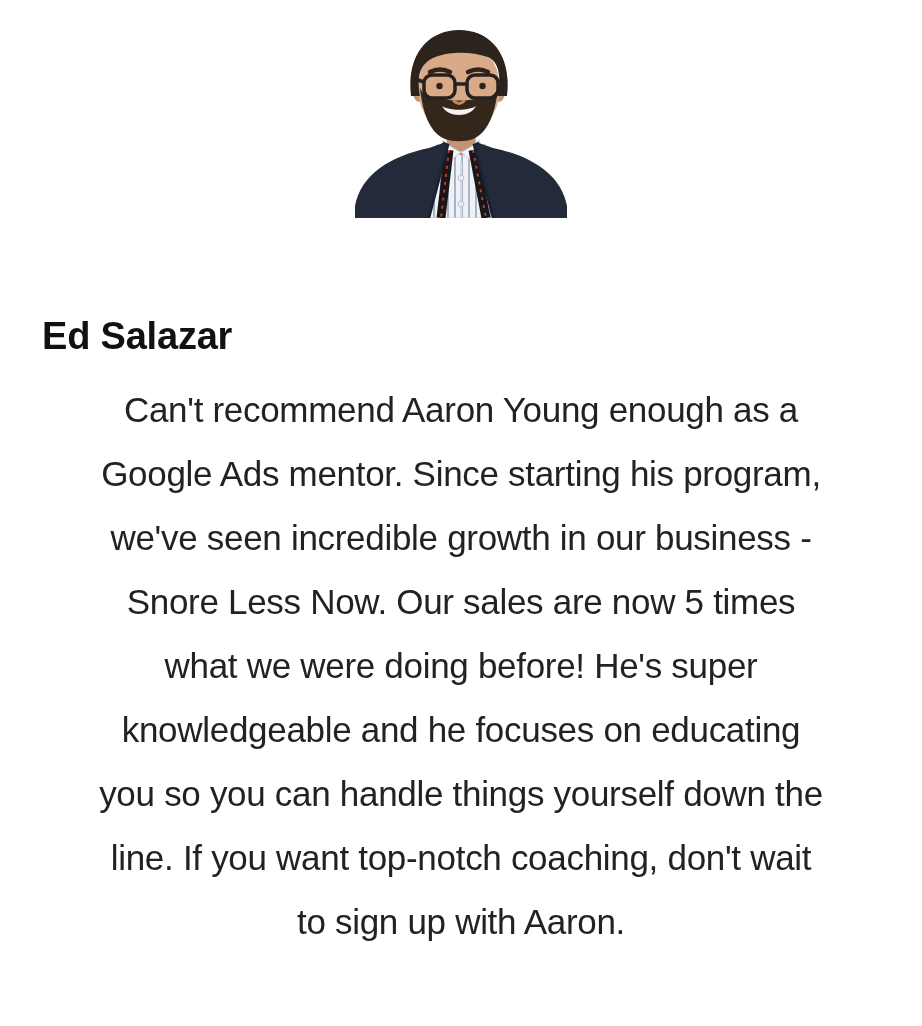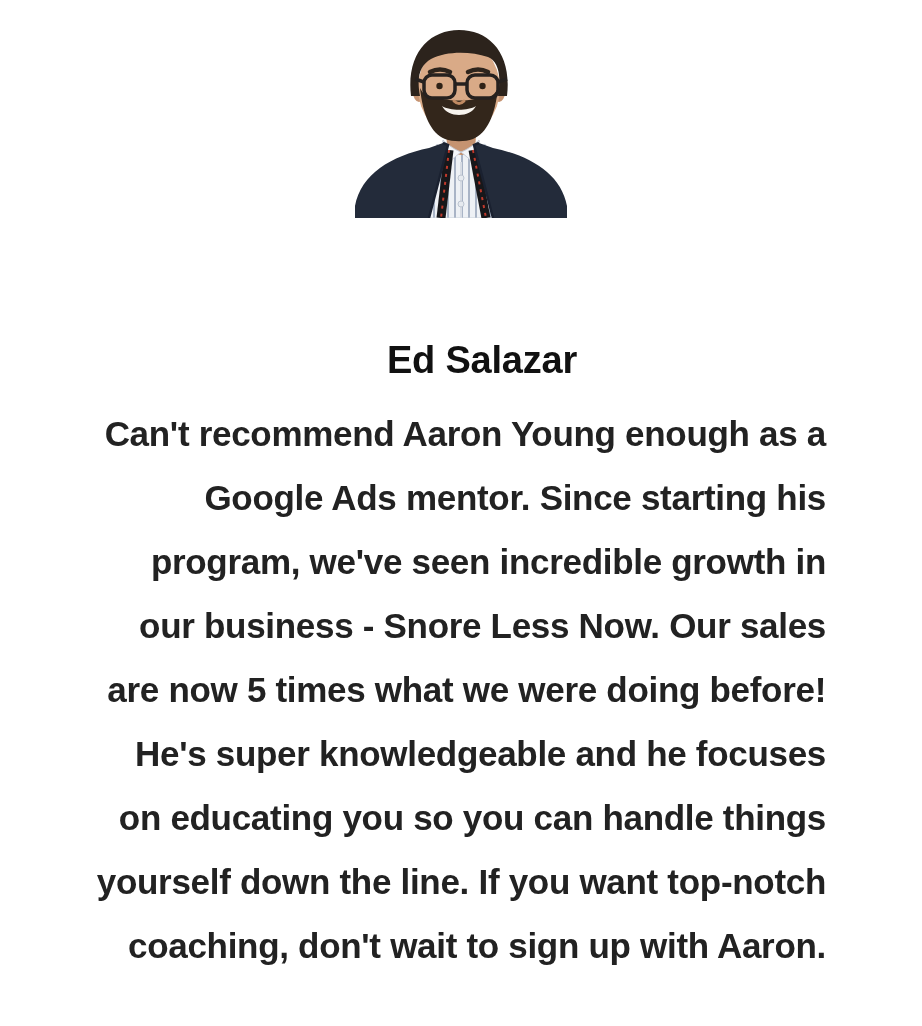--- a/index.html
+++ b/index.html
@@ -11,36 +11,35 @@
     overflow: hidden;
   }
   .testimonial { padding-top: 28px; }
   .photo {
     margin: 0 auto;
     width: 216px;
     height: 190px;
   }
   .photo svg { display: block; }
   .name {
-    margin: 120px 0 0 0;
-    text-align: center;
+    margin: 96px 0 0 0;
     font-size: 38px;
     line-height: 44px;
     font-weight: 700;
     letter-spacing: -0.2px;
     color: var(--name-text, #111111);
     padding-left: 42px;
   }
   .quote {
     margin: 20px auto 0 auto;
     width: 730px;
-    text-align: right;
+    text-align: center;
     font-size: 35px;
     line-height: 64px;
-    font-weight: 700;
+    font-weight: 400;
     letter-spacing: -0.3px;
     color: var(--quote-text, #222222);
   }
   
   .hair      { fill: var(--hair, #2c231c); }
   .skin      { fill: var(--skin, #d9aa87); }
   .skin-dk   { fill: var(--skin-shade, #c59371); }
   .beard     { fill: var(--beard, #33261b); }
   .blazer    { fill: var(--blazer, #232b3a); }
   .blazer-ln { stroke: var(--blazer-edge, #1a2130); stroke-width: 2.5; fill: none; }

